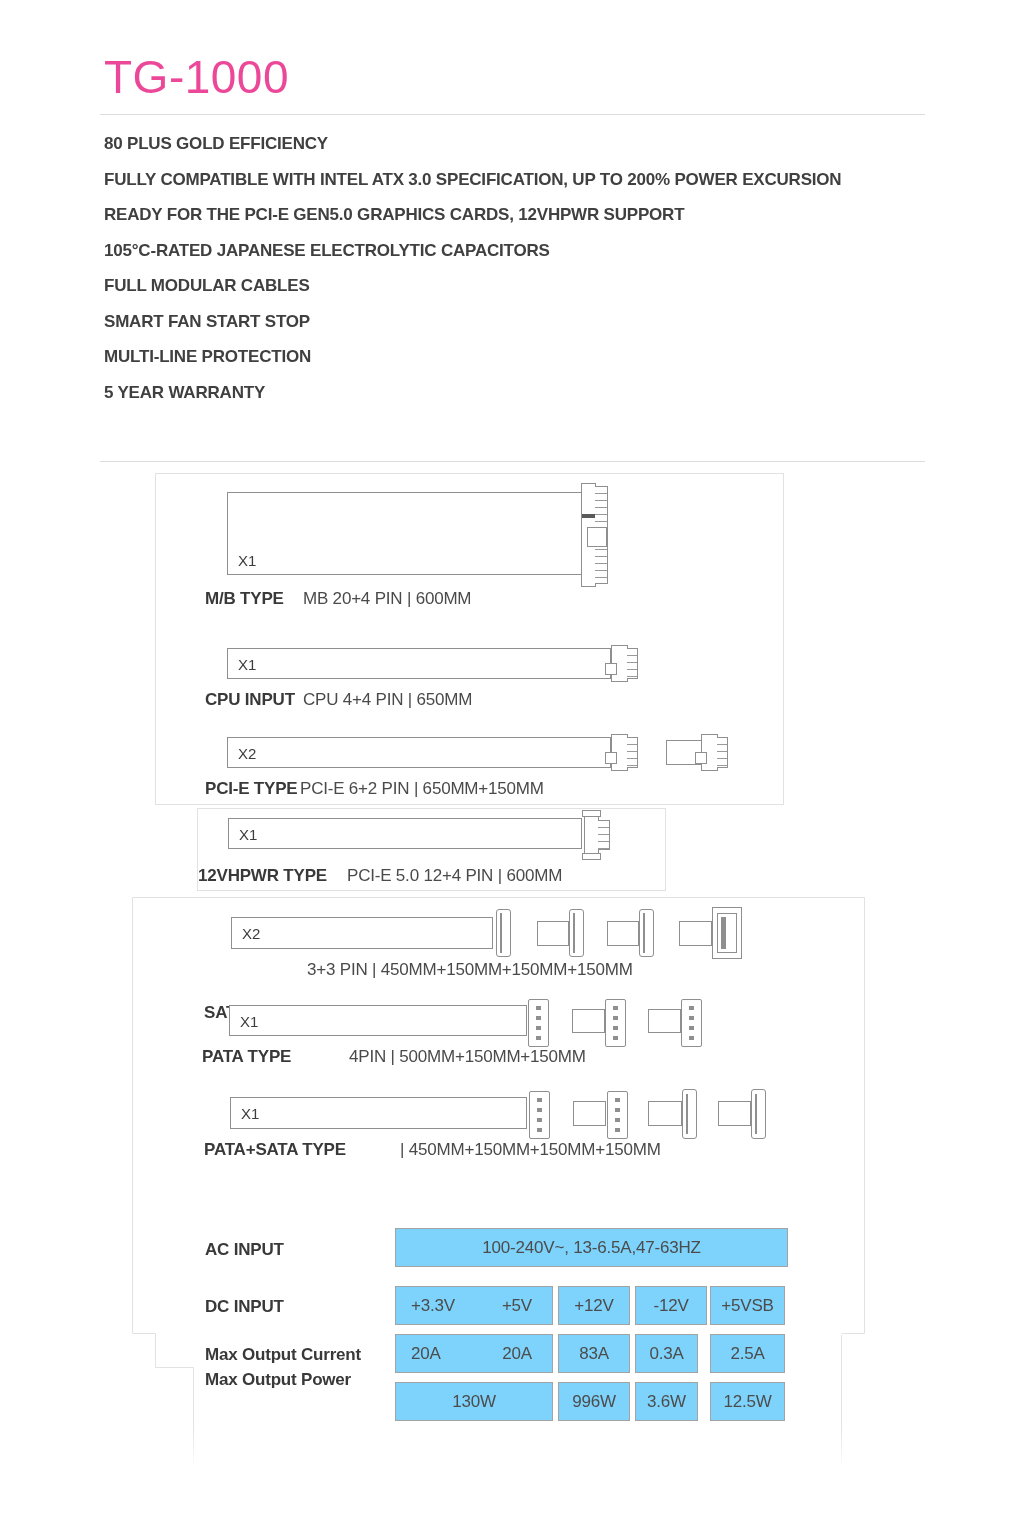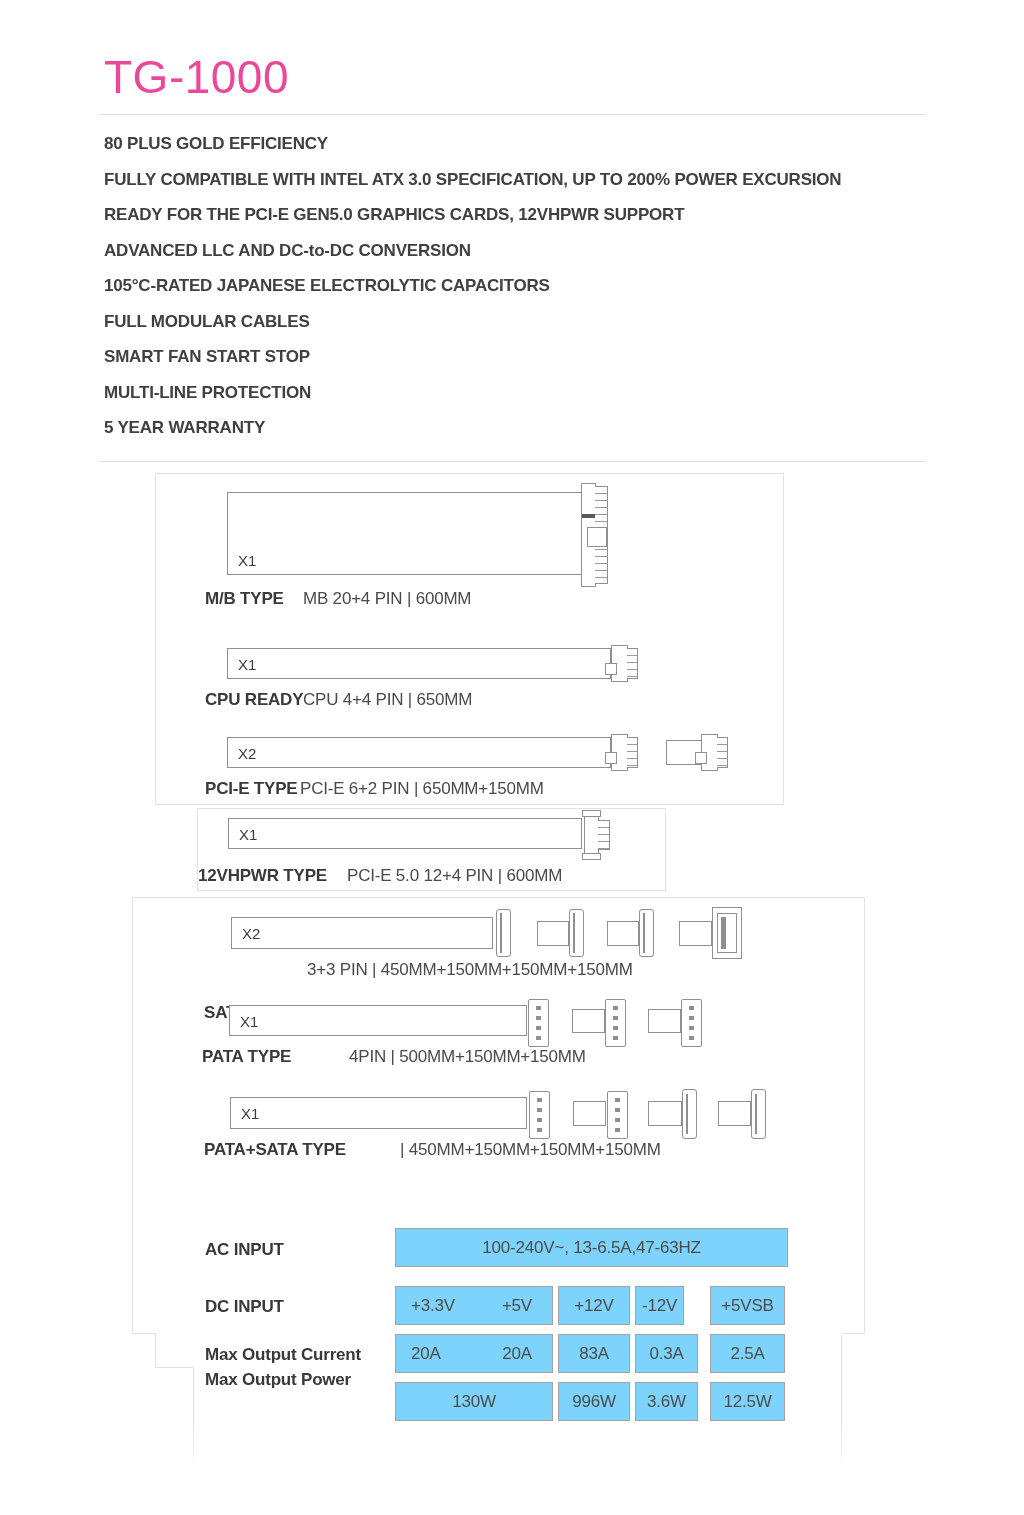--- a/index.html
+++ b/index.html
@@ -39,21 +39,20 @@
 
 <div class="canvas">
 
   <div class="abs page-title" style="left:104px;top:50px;">TG-1000</div>
   <div class="abs hr" style="left:100px;top:114px;width:825px;"></div>
 
   <div class="abs features" style="left:104px;top:135px;">
     <div class="feature">80 PLUS GOLD EFFICIENCY</div>
     <div class="feature">FULLY COMPATIBLE WITH INTEL ATX 3.0 SPECIFICATION, UP TO 200% POWER EXCURSION</div>
     <div class="feature">READY FOR THE PCI-E GEN5.0 GRAPHICS CARDS, 12VHPWR SUPPORT</div>
-    <div class="feature">ADVANCED LLC AND DC-to-DC CONVERSION</div>
     <div class="feature">105°C-RATED JAPANESE ELECTROLYTIC CAPACITORS</div>
     <div class="feature">FULL MODULAR CABLES</div>
     <div class="feature">SMART FAN START STOP</div>
     <div class="feature">MULTI-LINE PROTECTION</div>
     <div class="feature">5 YEAR WARRANTY</div>
   </div>
   <div class="abs hr" style="left:100px;top:461px;width:825px;"></div>
 
   <div class="abs card" style="left:155px;top:473px;width:629px;height:332px;"></div>
   <div class="abs card" style="left:197px;top:808px;width:469px;height:83px;"></div>
@@ -75,21 +74,21 @@
   <div class="abs row-spec" style="left:303px;top:589px;">MB 20+4 PIN | 600MM</div>
 
   <div class="abs band" style="left:227px;top:648px;width:384px;height:31px;">
     <span class="qty mid">X1</span>
   </div>
   <div class="abs conn" style="left:611px;top:643px;width:42px;height:42px;">
     <div class="cbody" style="left:0;top:2px;width:17px;height:37px;"></div>
     <div class="cteeth" style="left:16px;top:5px;width:11px;height:31px;"></div>
     <div class="clatch" style="left:-6px;top:20px;width:12px;height:12px;"></div>
   </div>
-  <div class="abs row-label" style="left:205px;top:690px;">CPU READY</div>
+  <div class="abs row-label" style="left:205px;top:690px;">CPU INPUT</div>
   <div class="abs row-spec" style="left:303px;top:690px;">CPU 4+4 PIN | 650MM</div>
 
   <div class="abs band" style="left:227px;top:737px;width:384px;height:31px;">
     <span class="qty mid">X2</span>
   </div>
   <div class="abs conn" style="left:611px;top:732px;width:42px;height:42px;">
     <div class="cbody" style="left:0;top:2px;width:17px;height:37px;"></div>
     <div class="cteeth" style="left:16px;top:5px;width:11px;height:31px;"></div>
     <div class="clatch" style="left:-6px;top:20px;width:12px;height:12px;"></div>
   </div>
@@ -187,21 +186,21 @@
 
   <div class="abs tbl-label" style="left:205px;top:1240px;">AC INPUT</div>
   <div class="abs cell" style="left:395px;top:1228px;width:393px;height:39px;">100-240V~, 13-6.5A,47-63HZ</div>
 
   <div class="abs tbl-label" style="left:205px;top:1297px;">DC INPUT</div>
   <div class="abs cell split" style="left:395px;top:1286px;width:158px;height:39px;">
     <span>+3.3V</span>
     <span>+5V</span>
   </div>
   <div class="abs cell" style="left:558px;top:1286px;width:72px;height:39px;">+12V</div>
-  <div class="abs cell" style="left:635px;top:1286px;width:49px;height:39px;">-12V</div>
+  <div class="abs cell" style="left:635px;top:1286px;width:72px;height:39px;">-12V</div>
   <div class="abs cell" style="left:710px;top:1286px;width:75px;height:39px;">+5VSB</div>
 
   <div class="abs tbl-label" style="left:205px;top:1345px;">Max Output Current</div>
   <div class="abs cell split" style="left:395px;top:1334px;width:158px;height:39px;">
     <span>20A</span>
     <span>20A</span>
   </div>
   <div class="abs cell" style="left:558px;top:1334px;width:72px;height:39px;">83A</div>
   <div class="abs cell" style="left:635px;top:1334px;width:63px;height:39px;">0.3A</div>
   <div class="abs cell" style="left:710px;top:1334px;width:75px;height:39px;">2.5A</div>

